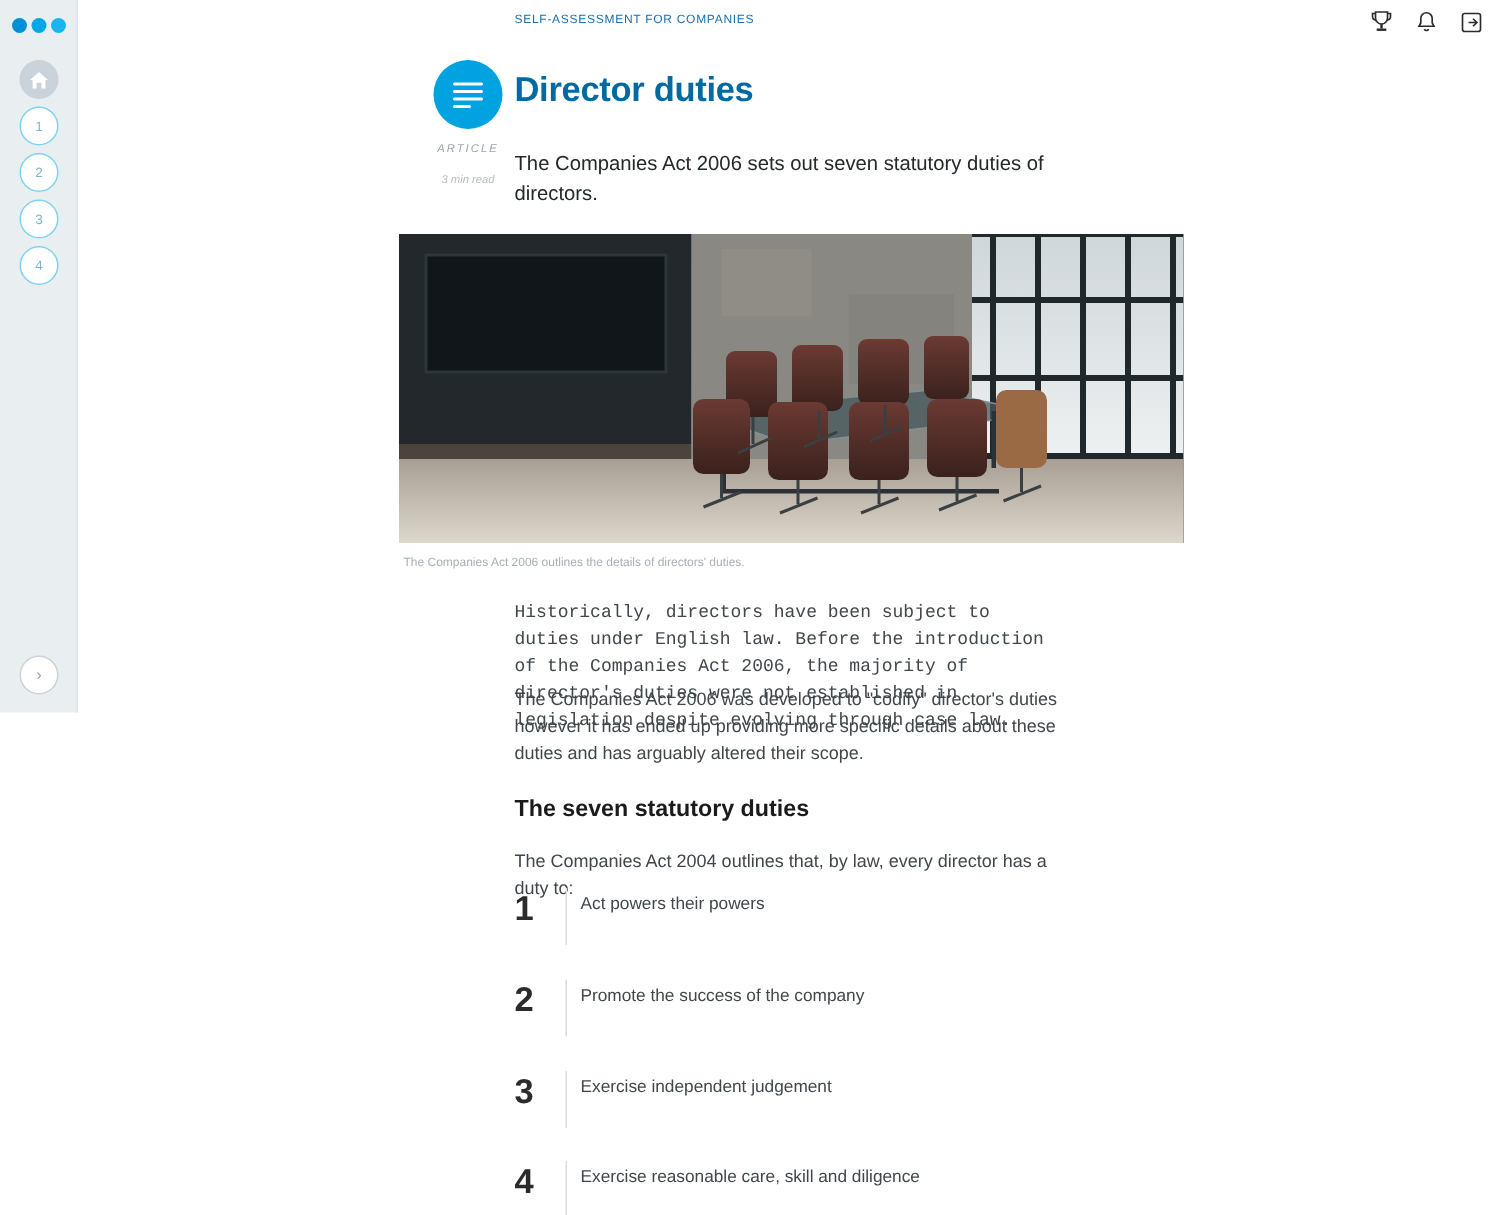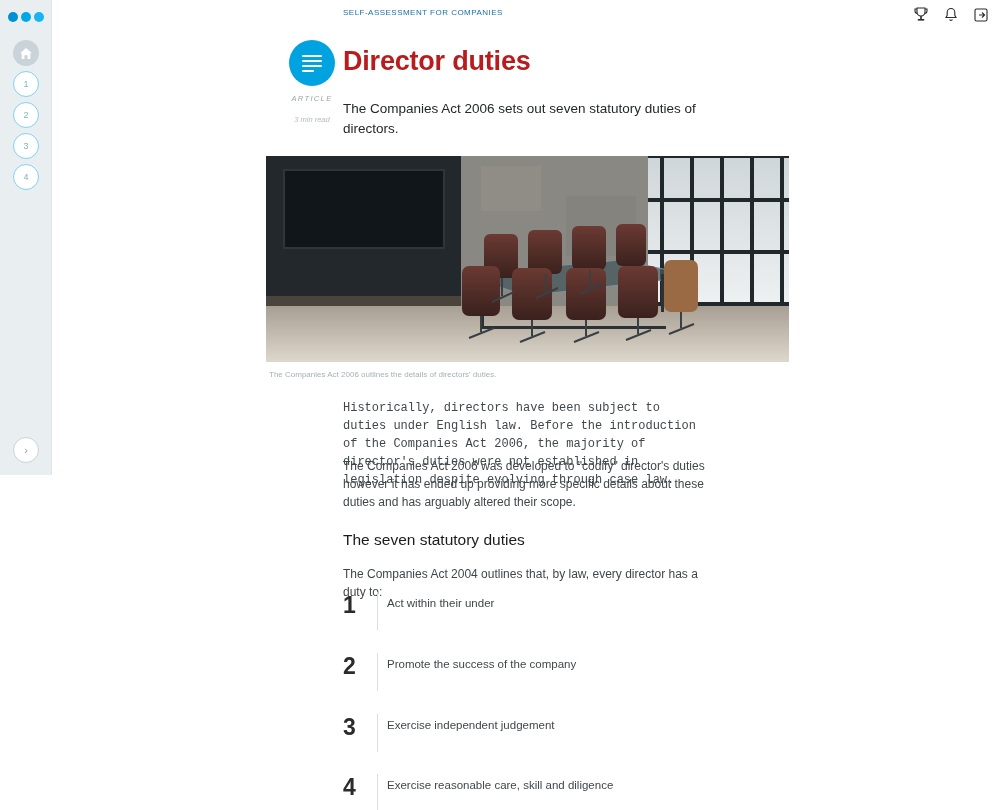--- a/index.html
+++ b/index.html
@@ -134,23 +134,23 @@
   }
   .badge-read {
     margin-top: 12px;
     font-size: 7.5px;
     color: #b3bcc1;
   }
 
   .title {
     position: absolute;
     left: 77px; top: 46px;
-    font-size: 27px;
+    font-size: 23px;
     font-weight: bold;
-    color: #b91c1c;
+    color: #0369a1;
     letter-spacing: -0.2px;
   }
   .standfirst {
     position: absolute;
     left: 77px; top: 99px;
     width: 360px;
     font-size: 13.5px;
     font-weight: normal;
     line-height: 1.5;
     color: #23282b;
@@ -180,21 +180,21 @@
     line-height: 1.5;
     color: #40474b;
   }
   .body-p.p1 { top: 399px; font-family: Liberation Mono, monospace; }
   .body-p.p2 { top: 457px; }
 
   .h2 {
     position: absolute;
     left: 77px; top: 531px;
     font-size: 15.5px;
-    font-weight: normal;
+    font-weight: bold;
     color: #1b1b1b;
   }
   .body-p.p3 { top: 565px; }
 
   .duty {
     position: absolute;
     left: 77px;
     width: 420px;
     height: 44px;
   }
@@ -410,21 +410,21 @@
 
     <p class="body-p p1">Historically, directors have been subject to duties under English law. Before the introduction of the Companies Act 2006, the majority of director's duties were not established in legislation despite evolving through case law.</p>
     <p class="body-p p2">The Companies Act 2006 was developed to "codify" director's duties however it has ended up providing more specific details about these duties and has arguably altered their scope.</p>
 
     <h2 class="h2">The seven statutory duties</h2>
     <p class="body-p p3">The Companies Act 2004 outlines that, by law, every director has a duty to:</p>
 
     <div class="duty d1">
       <span class="num">1</span>
       <span class="bar"></span>
-      <span class="txt">Act within their under</span>
+      <span class="txt">Act powers their powers</span>
     </div>
     <div class="duty d2">
       <span class="num">2</span>
       <span class="bar"></span>
       <span class="txt">Promote the success of the company</span>
     </div>
     <div class="duty d3">
       <span class="num">3</span>
       <span class="bar"></span>
       <span class="txt">Exercise independent judgement</span>

